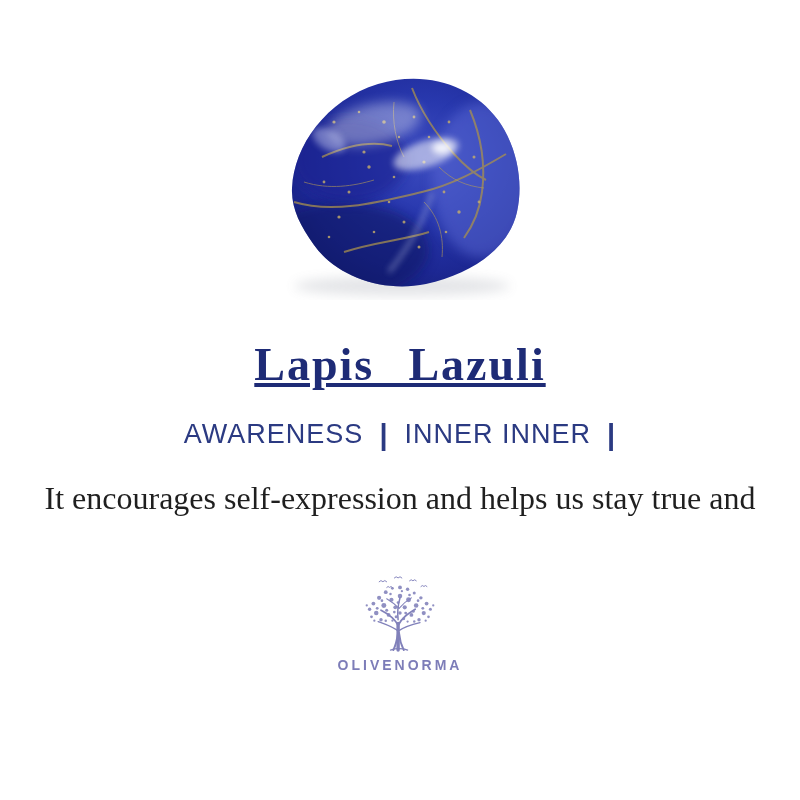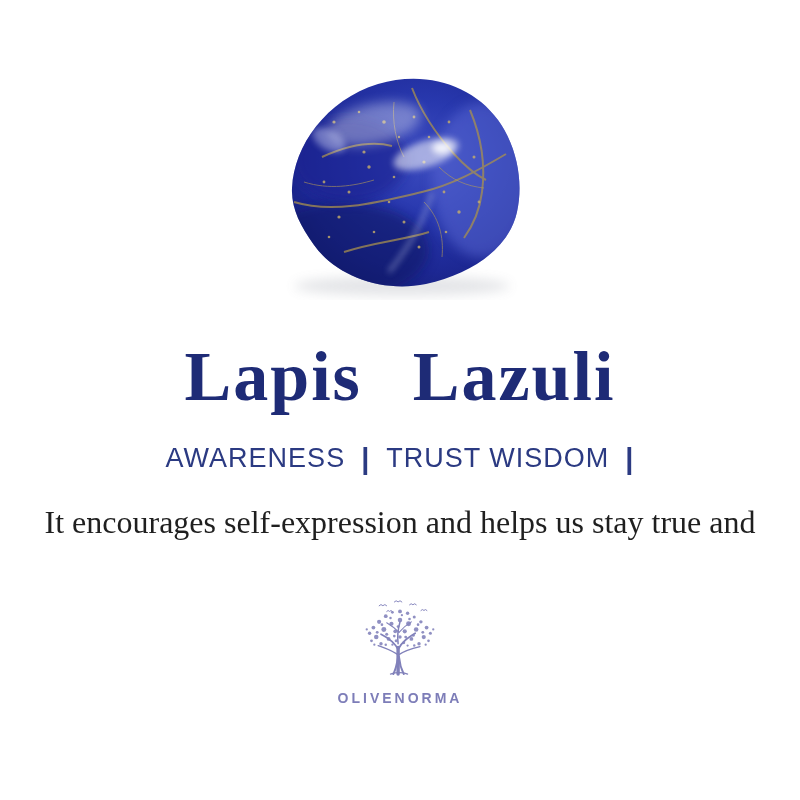--- a/index.html
+++ b/index.html
@@ -15,25 +15,26 @@
   }
   .stone-wrap {
     margin-top: 62px;
     width: 252px; height: 238px;
     position: relative;
   }
   .title {
     margin: 42px 0 0 0;
     font-family: "Liberation Serif", serif;
     font-weight: 700;
-    font-size: 70px;
+    font-size: 46px;
     line-height: 1;
     color: #1e2b76;
     letter-spacing: 2px;
     word-spacing: 0.45em;
+    text-decoration: underline;
   }
   .keywords {
     margin-top: 30px;
     display: flex; align-items: center;
     gap: 16px;
     font-family: "Liberation Sans", sans-serif;
     font-size: 27px;
     font-weight: 400;
     letter-spacing: 1px;
     color: #2b3a82;
@@ -50,21 +51,21 @@
     font-size: 32px;
     line-height: 44px;
     color: #1f1f1f;
   }
   .desc .line { display: block; white-space: nowrap; }
   .brand {
     margin-top: 56px;
     display: flex; flex-direction: column; align-items: center;
   }
   .brand-name {
-    margin-top: 14px;
+    margin-top: 5px;
     font-family: "Liberation Sans", sans-serif;
     font-size: 14px;
     font-weight: 700;
     letter-spacing: 3px;
     color: #7d7db8;
   }
 </style>
 </head>
 <body>
 
@@ -148,21 +149,21 @@
         <ellipse cx="55" cy="78" rx="18" ry="10" fill="#dfe4ff" opacity="0.4" filter="url(#b2)" transform="rotate(30 55 78)"></ellipse>
       </g>
     </svg>
   </div>
 
   <h1 class="title">Lapis Lazuli</h1>
 
   <div class="keywords">
     <span>AWARENESS</span>
     <span class="sep">|</span>
-    <span>TRUST WISDOM</span>
+    <span>INNER INNER</span>
     <span class="sep">|</span>
   </div>
 
   <p class="desc">
     <span class="line">It encourages self-expression and helps us stay true and</span>
   </p>
 
   <div class="brand">
     <svg width="96" height="76" viewBox="0 0 100 80">
       <g stroke="#8181ba" fill="none" stroke-linecap="round">

